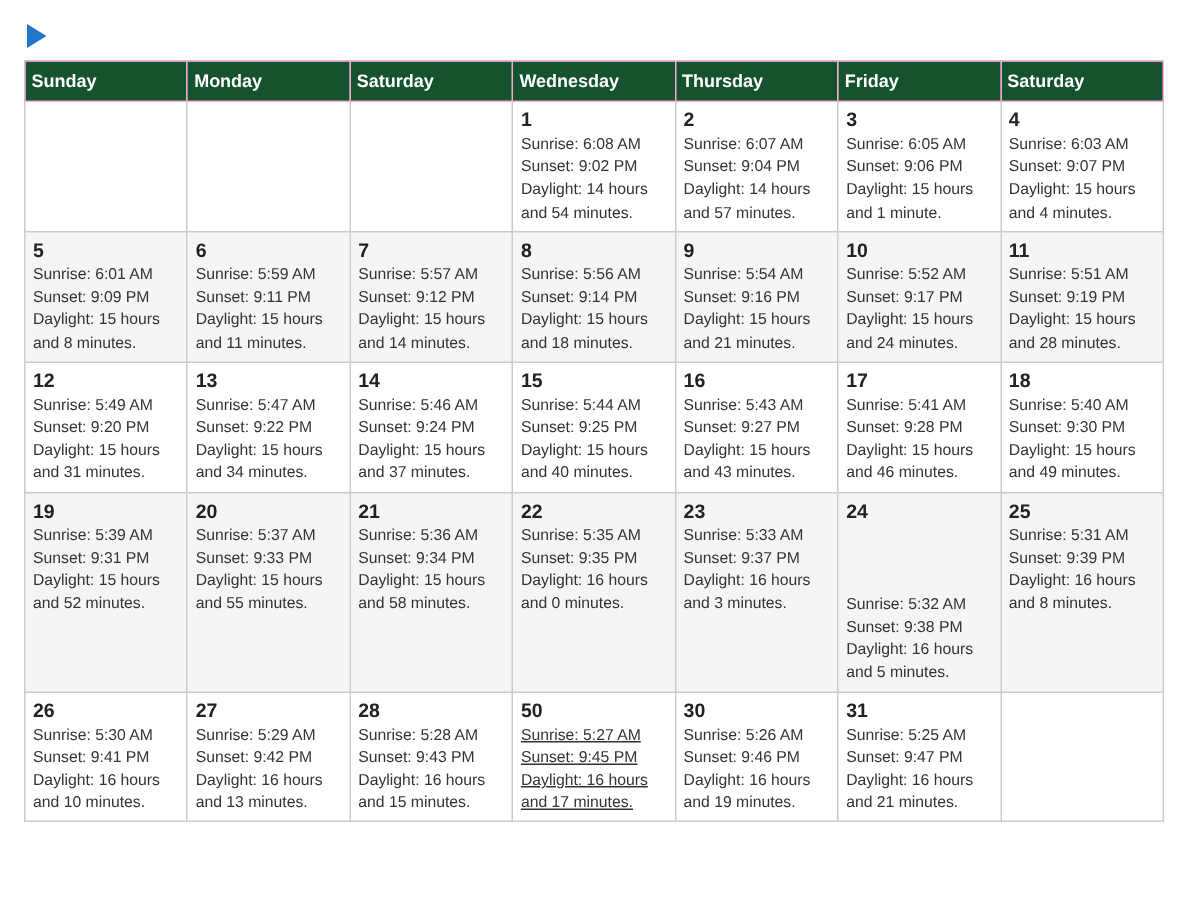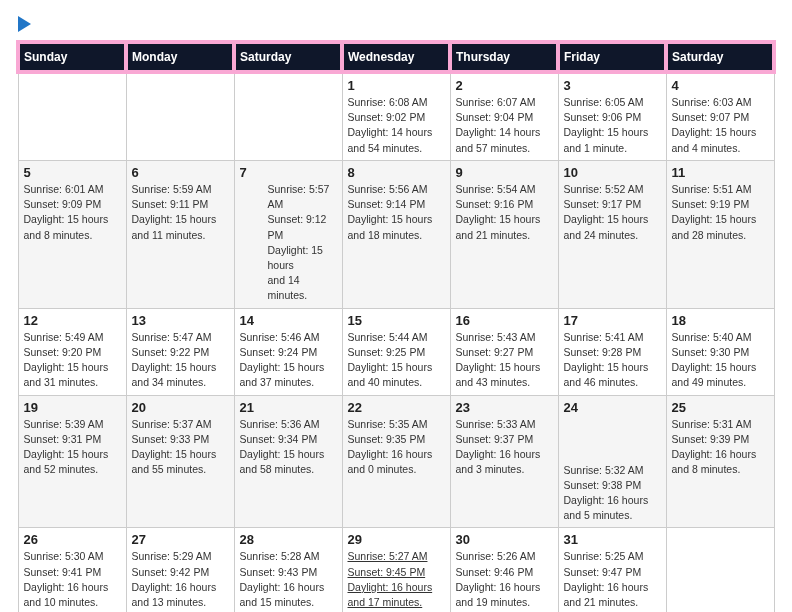--- a/index.html
+++ b/index.html
@@ -42,26 +42,26 @@
     .subtitle {
       font-size: 16px;
       color: #333;
     }
     .calendar {
       width: 100%;
       border-collapse: collapse;
       font-size: 11px;
     }
     .calendar thead tr th {
-      background-color: #0f172a;
+      background-color: #14532d;
       color: #fff;
       padding: 6px 4px;
       text-align: left;
       font-size: 12px;
-      border: 4px solid #f9a8d4;
+      border: 1px solid #f9a8d4;
     }
     .calendar tbody tr td {
       vertical-align: top;
       padding: 4px 5px;
       border: 1px solid #ccc;
       width: 107px;
       min-height: 80px;
       background: #fff;
     }
     .calendar tbody tr:nth-child(even) td {
@@ -169,21 +169,21 @@
         </td>
         <td>
           <span class="day-num">6</span>
           <div class="day-info" style="white-space: pre-line;">Sunrise: 5:59 AM
 Sunset: 9:11 PM
 Daylight: 15 hours
 and 11 minutes.</div>
         </td>
         <td>
           <span class="day-num">7</span>
-          <div class="day-info" style="white-space: pre-line; margin-left: 28px;">Sunrise: 5:57 AM
+          <div class="day-info" style="white-space: pre-line;">Sunrise: 5:57 AM
 Sunset: 9:12 PM
 Daylight: 15 hours
 and 14 minutes.</div>
         </td>
         <td>
           <span class="day-num">8</span>
           <div class="day-info" style="white-space: pre-line;">Sunrise: 5:56 AM
 Sunset: 9:14 PM
 Daylight: 15 hours
 and 18 minutes.</div>
@@ -328,21 +328,21 @@
 and 13 minutes.</div>
         </td>
         <td>
           <span class="day-num">28</span>
           <div class="day-info" style="white-space: pre-line;">Sunrise: 5:28 AM
 Sunset: 9:43 PM
 Daylight: 16 hours
 and 15 minutes.</div>
         </td>
         <td>
-          <span class="day-num">29</span>
+          <span class="day-num">50</span>
           <div class="day-info" style="white-space: pre-line; text-decoration: underline;">Sunrise: 5:27 AM
 Sunset: 9:45 PM
 Daylight: 16 hours
 and 17 minutes.</div>
         </td>
         <td>
           <span class="day-num">30</span>
           <div class="day-info" style="white-space: pre-line;">Sunrise: 5:26 AM
 Sunset: 9:46 PM
 Daylight: 16 hours

